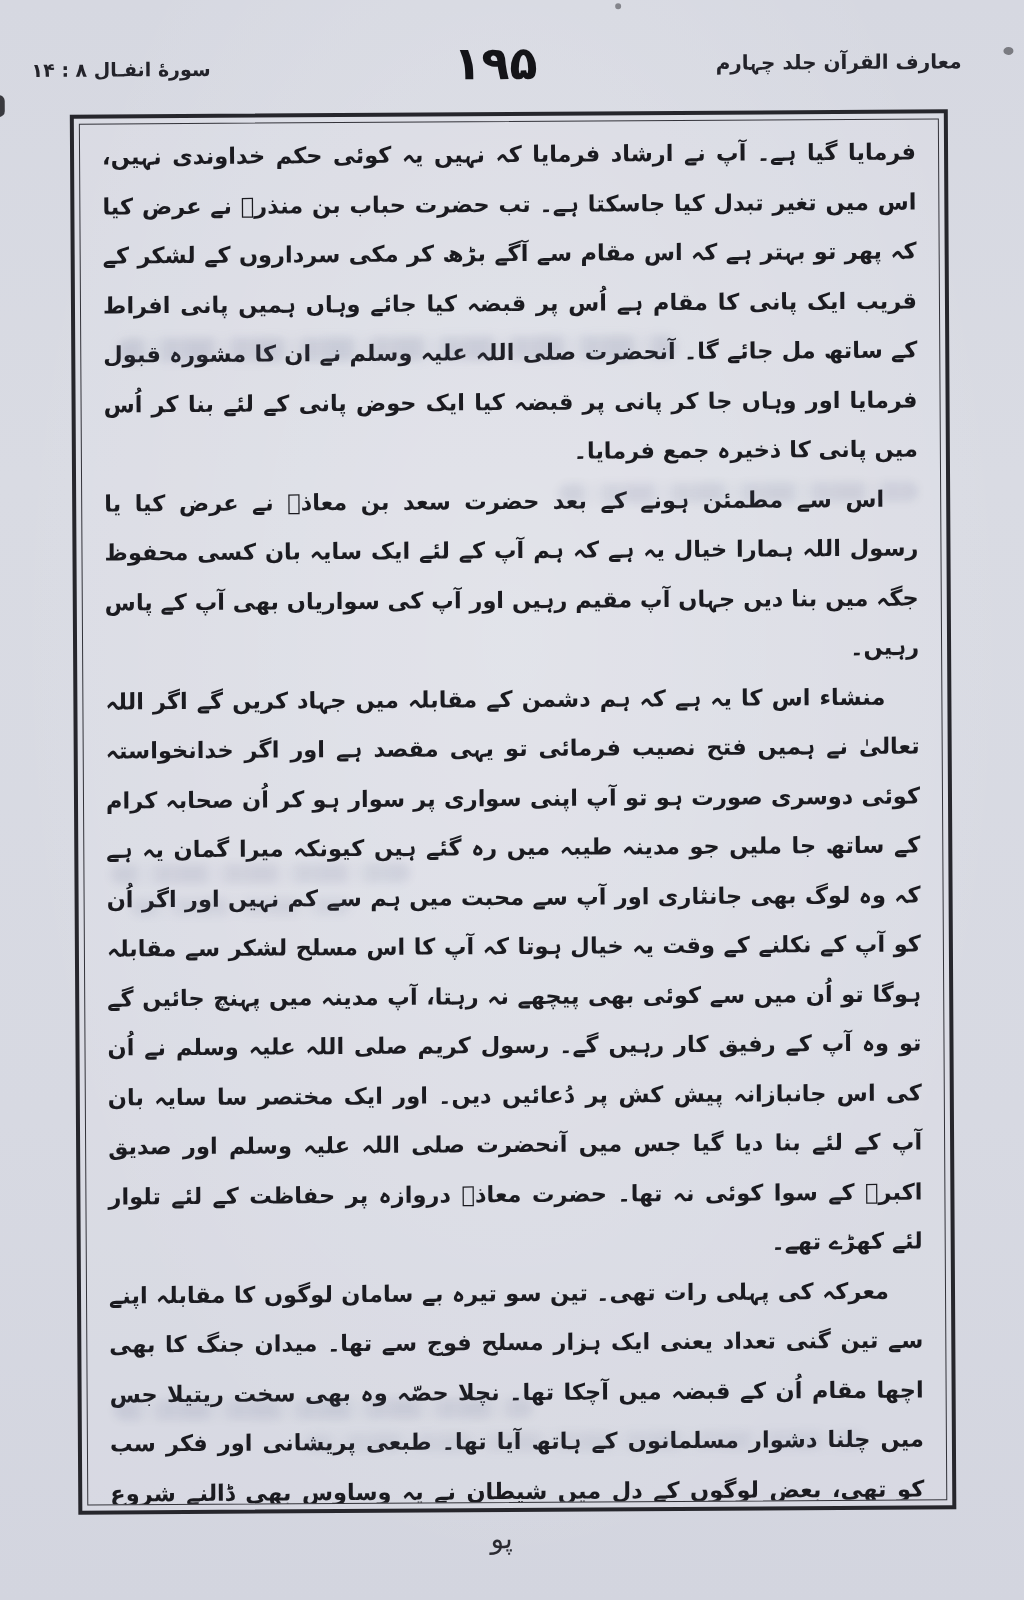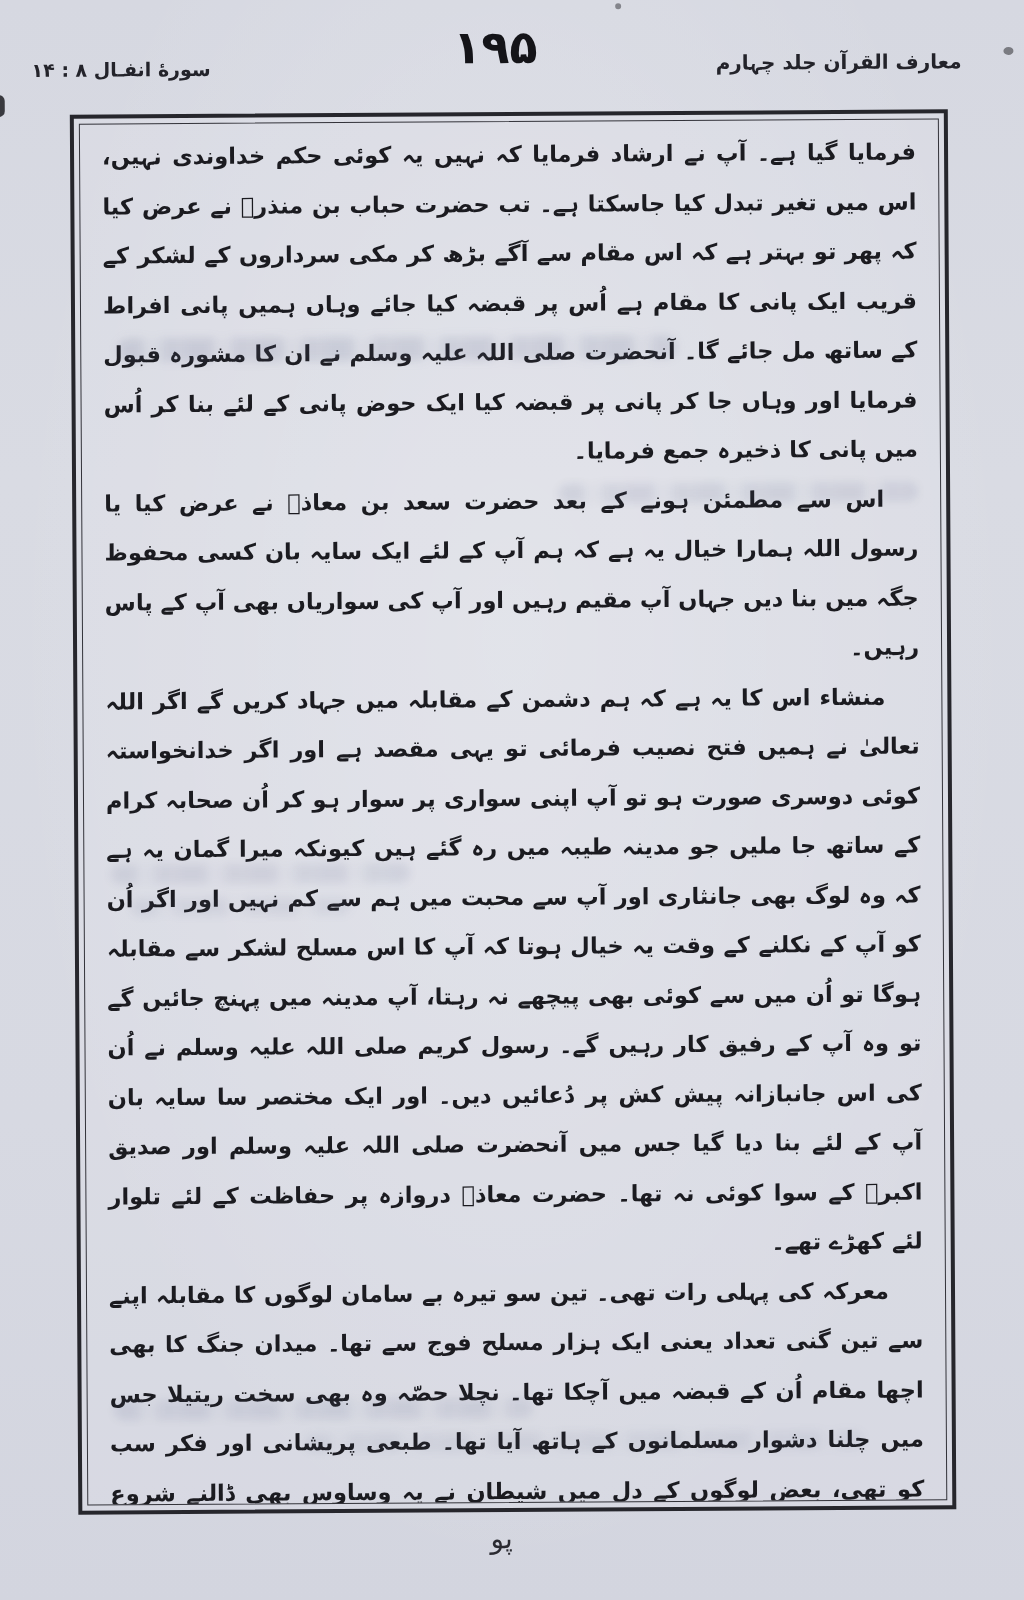--- a/index.html
+++ b/index.html
@@ -19,21 +19,21 @@
     transform:rotate(-0.35deg);
     transform-origin:50% 50%;
   }
   
   .hdr-left{
     position:absolute;top:56px;left:36px;width:230px;
     font-size:19px;font-weight:700;color:#23232a;
     direction:rtl;text-align:left;
   }
   .hdr-page{
-    position:absolute;top:20px;left:430px;width:140px;
+    position:absolute;top:36px;left:430px;width:140px;
     font-size:46px;font-weight:800;color:#141418;
     text-align:center;letter-spacing:2px;
   }
   .hdr-right{
     position:absolute;top:52px;right:58px;width:250px;
     font-size:20px;font-weight:700;color:#23232a;
     direction:rtl;text-align:right;
   }
   
   .content-box{

